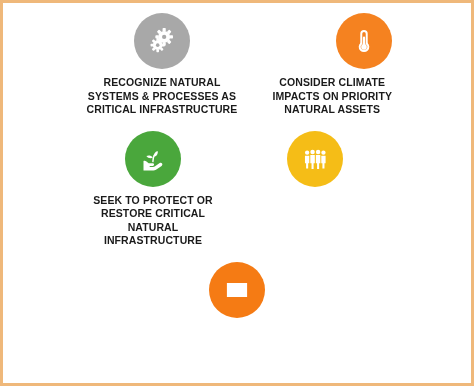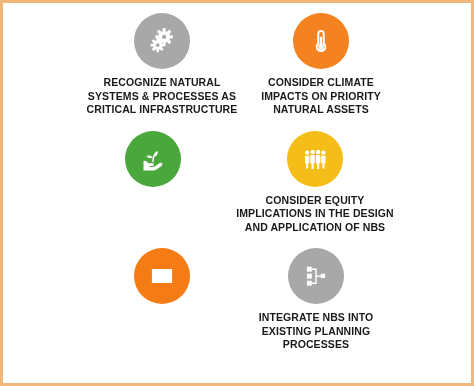--- a/index.html
+++ b/index.html
@@ -40,21 +40,21 @@
 
   .principle {
     display: flex;
     flex-direction: column;
     align-items: center;
     box-sizing: border-box;
     padding: 0 4px;
   }
   
   .w-158 { width: 158px; }
-  .w-150 { width: 150px; }
+  .w-150 { width: 150px; align-items: flex-end; }
   .w-168 { width: 168px; }
   .w-156 { width: 156px; }
 
   .icon-circle {
     width: 56px;
     height: 56px;
     border-radius: 50%;
     display: flex;
     align-items: center;
     justify-content: center;
@@ -148,20 +148,23 @@
       <div class="icon-circle" style="background:#4aa73c">
         <span>
           <svg width="32" height="32" viewBox="0 0 32 32" fill="#ffffff">
             <path d="M16.6 13.4c-0.1-2.3 1.4-4.6 4.1-5.4 0.5 2.6-0.8 5.1-3.2 5.6z"></path>
             <path d="M15.6 14.1c-1.5-1.6-3.9-2.2-6.2-1.1 1.4 2.1 4.1 2.8 6.0 1.8z"></path>
             <path d="M15.9 18.6c0.1-2.6 0.4-4.4 1.3-6.2" fill="none" stroke="#ffffff" stroke-width="1.4" stroke-linecap="round"></path>
             <path d="M6.5 18.0c0.9-0.5 1.9-0.4 2.6 0.2l2.6 2.1h4.0c0.8 0 1.4 0.6 1.4 1.3 0 0.7-0.6 1.3-1.4 1.3h-3.0v1.0h3.4c0.6 0 1.1-0.2 1.6-0.5l5.0-3.3c0.8-0.5 1.9-0.3 2.4 0.5 0.5 0.8 0.3 1.8-0.5 2.3l-5.6 3.8c-0.8 0.5-1.7 0.8-2.6 0.8H6.5z"></path>
           </svg>
         </span>
       </div>
+      <div class="label">SEEK TO PROTECT OR
+RESTORE CRITICAL
+NATURAL INFRASTRUCTURE</div>
     </div>
 
     <div class="principle w-168">
       <div class="icon-circle" style="background:#f5bd17">
         <span>
           <svg width="30" height="30" viewBox="0 0 32 32" fill="#ffffff">
             <g>
               <circle cx="7.6" cy="9.2" r="2.3"></circle>
               <path d="M5.3 12.4h4.6v8.2H8.7v5.6H6.5v-5.6H5.3z"></path>
             </g>
@@ -173,23 +176,20 @@
               <circle cx="19.3" cy="8.4" r="2.4"></circle>
               <path d="M16.9 11.8h4.8v8.8h-1.3v6.0h-2.2v-6.0h-1.3z"></path>
             </g>
             <g>
               <circle cx="25.0" cy="9.2" r="2.3"></circle>
               <path d="M22.7 12.4h4.6v8.2h-1.2v5.6h-2.2v-5.6h-1.2z"></path>
             </g>
           </svg>
         </span>
       </div>
-      <div class="label">CONSIDER EQUITY
-IMPLICATIONS IN THE DESIGN
-AND APPLICATION OF NbS</div>
     </div>
 
 
   </div>
 
   <div class="row row-3">
 
     <div class="principle w-158">
       <div class="icon-circle" style="background:#f57b14">
         <span>
@@ -209,37 +209,16 @@
             <path d="M7.2 21.9h18.0v0.9H7.2z" fill="#ffffff"></path>
             <g fill="#ffffff">
               <ellipse cx="11.0" cy="20.6" rx="2.6" ry="1.1"></ellipse>
               <ellipse cx="16.0" cy="20.9" rx="2.2" ry="0.9"></ellipse>
             </g>
           </svg>
         </span>
       </div>
     </div>
 
-    <div class="principle w-150">
-      <div class="icon-circle" style="background:#a8a8a8">
-        <span>
-          <svg width="28" height="28" viewBox="0 0 32 32">
-            <g stroke="#ffffff" stroke-width="1.6" fill="none">
-              <path d="M11.4 8.2h4.6v16.0h-4.6"></path>
-              <path d="M16.0 16.2h5.6"></path>
-            </g>
-            <g fill="#ffffff">
-              <rect x="5.6" y="5.4" width="5.6" height="5.6"></rect>
-              <rect x="5.6" y="13.4" width="5.6" height="5.6"></rect>
-              <rect x="5.6" y="21.4" width="5.6" height="5.6"></rect>
-              <rect x="21.4" y="13.4" width="5.0" height="5.0"></rect>
-            </g>
-          </svg>
-        </span>
-      </div>
-      <div class="label">INTEGRATE NbS INTO
-EXISTING PLANNING
-PROCESSES</div>
-    </div>
 
   </div>
 
 </div>
 
 </body></html>

